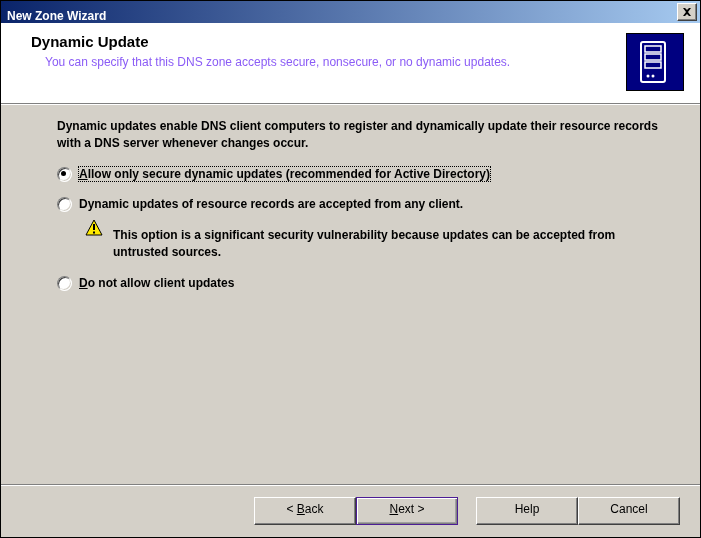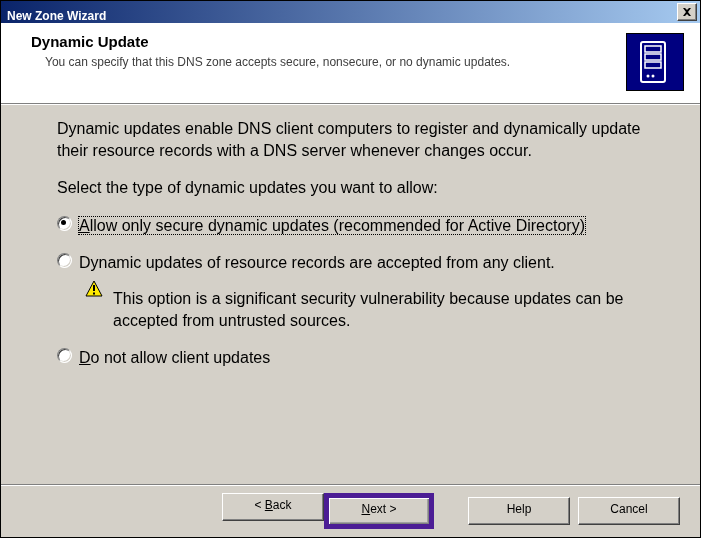--- a/index.html
+++ b/index.html
@@ -63,43 +63,44 @@
     flex: 1;
   }
   .header-title {
     font-weight: bold;
     font-size: 15px;
     margin-bottom: 4px;
   }
   .header-desc {
     font-size: 12px;
     line-height: 1.35;
-    color: #404040;
+    color: #8b5cf6;
     padding-left: 14px;
     max-width: 520px;
   }
   .header-icon {
     width: 56px;
     height: 56px;
     background: #000080;
     border: 1px solid #000;
     display: flex;
     align-items: center;
     justify-content: center;
     margin-right: 4px;
   }
   .header-icon svg { display:block; }
   
   .body {
     flex: 1;
     padding: 14px 40px 10px 56px;
     color: #000;
-    font-size: 16px;
+    font-size: 12px;
     line-height: 1.4;
     overflow: hidden;
+    font-weight: bold;
   }
   .intro1 { margin-bottom: 14px; }
   .intro2 { margin-bottom: 16px; }
   .option {
     margin-bottom: 14px;
     position: relative;
     padding-left: 22px;
   }
   .radio {
     position: absolute;
@@ -151,38 +152,37 @@
   }
   
   .button-bar {
     height: 52px;
     border-top: 1px solid #808080;
     box-shadow: inset 0 1px 0 #ffffff;
     display: flex;
     align-items: center;
     justify-content: flex-end;
     padding-right: 20px;
-    gap: 8px;
   }
   .spacer-group { width: 18px; }
   .btn {
     width: 100px;
     height: 26px;
     background: #d4d0c8;
     border: 1px solid;
     border-color: #ffffff #404040 #404040 #ffffff;
     box-shadow: inset -1px -1px 0 #808080, inset 1px 1px 0 #d4d0c8;
     font-family: inherit;
     font-size: 12px;
     cursor: default;
     text-align: center;
     line-height: 22px;
   }
   .btn.default {
-    border: 5px solid #4c1d95;
+    border: 1px solid #4c1d95;
     box-shadow: inset 1px 1px 0 #ffffff, inset -1px -1px 0 #808080, inset -2px -2px 0 #a0a0a0;
   }
   .u { text-decoration: underline; }
   .back-next-group { display:flex; gap:0; }
   .back-next-group .btn { width: 100px; }
   .back-next-group .btn:first-child { margin-right: 0; }
 </style>
 </head>
 <body>
 
@@ -209,21 +209,20 @@
         <rect x="10" y="16" width="16" height="6" fill="none" stroke="#fff" stroke-width="1.5"></rect>
         <rect x="10" y="24" width="16" height="6" fill="none" stroke="#fff" stroke-width="1.5"></rect>
         <circle cx="13" cy="38" r="1.5" fill="#fff"></circle>
         <circle cx="18" cy="38" r="1.5" fill="#fff"></circle>
       </svg>
     </div>
   </div>
 
   <div class="body">
     <div class="intro1">Dynamic updates enable DNS client computers to register and dynamically update their resource records with a DNS server whenever changes occur.</div>
-    <div class="intro2">Select the type of dynamic updates you want to allow:</div>
 
     <div class="option">
       <div class="radio checked"></div>
       <span class="opt-label focused"><span class="u">A</span><span>llow only secure dynamic updates (recommended for Active Directory)</span></span>
     </div>
 
     <div class="option">
       <div class="radio"></div>
       <div class="opt-desc">Dynamic updates of resource records are accepted from any client.</div>
       <div class="warn-row">

